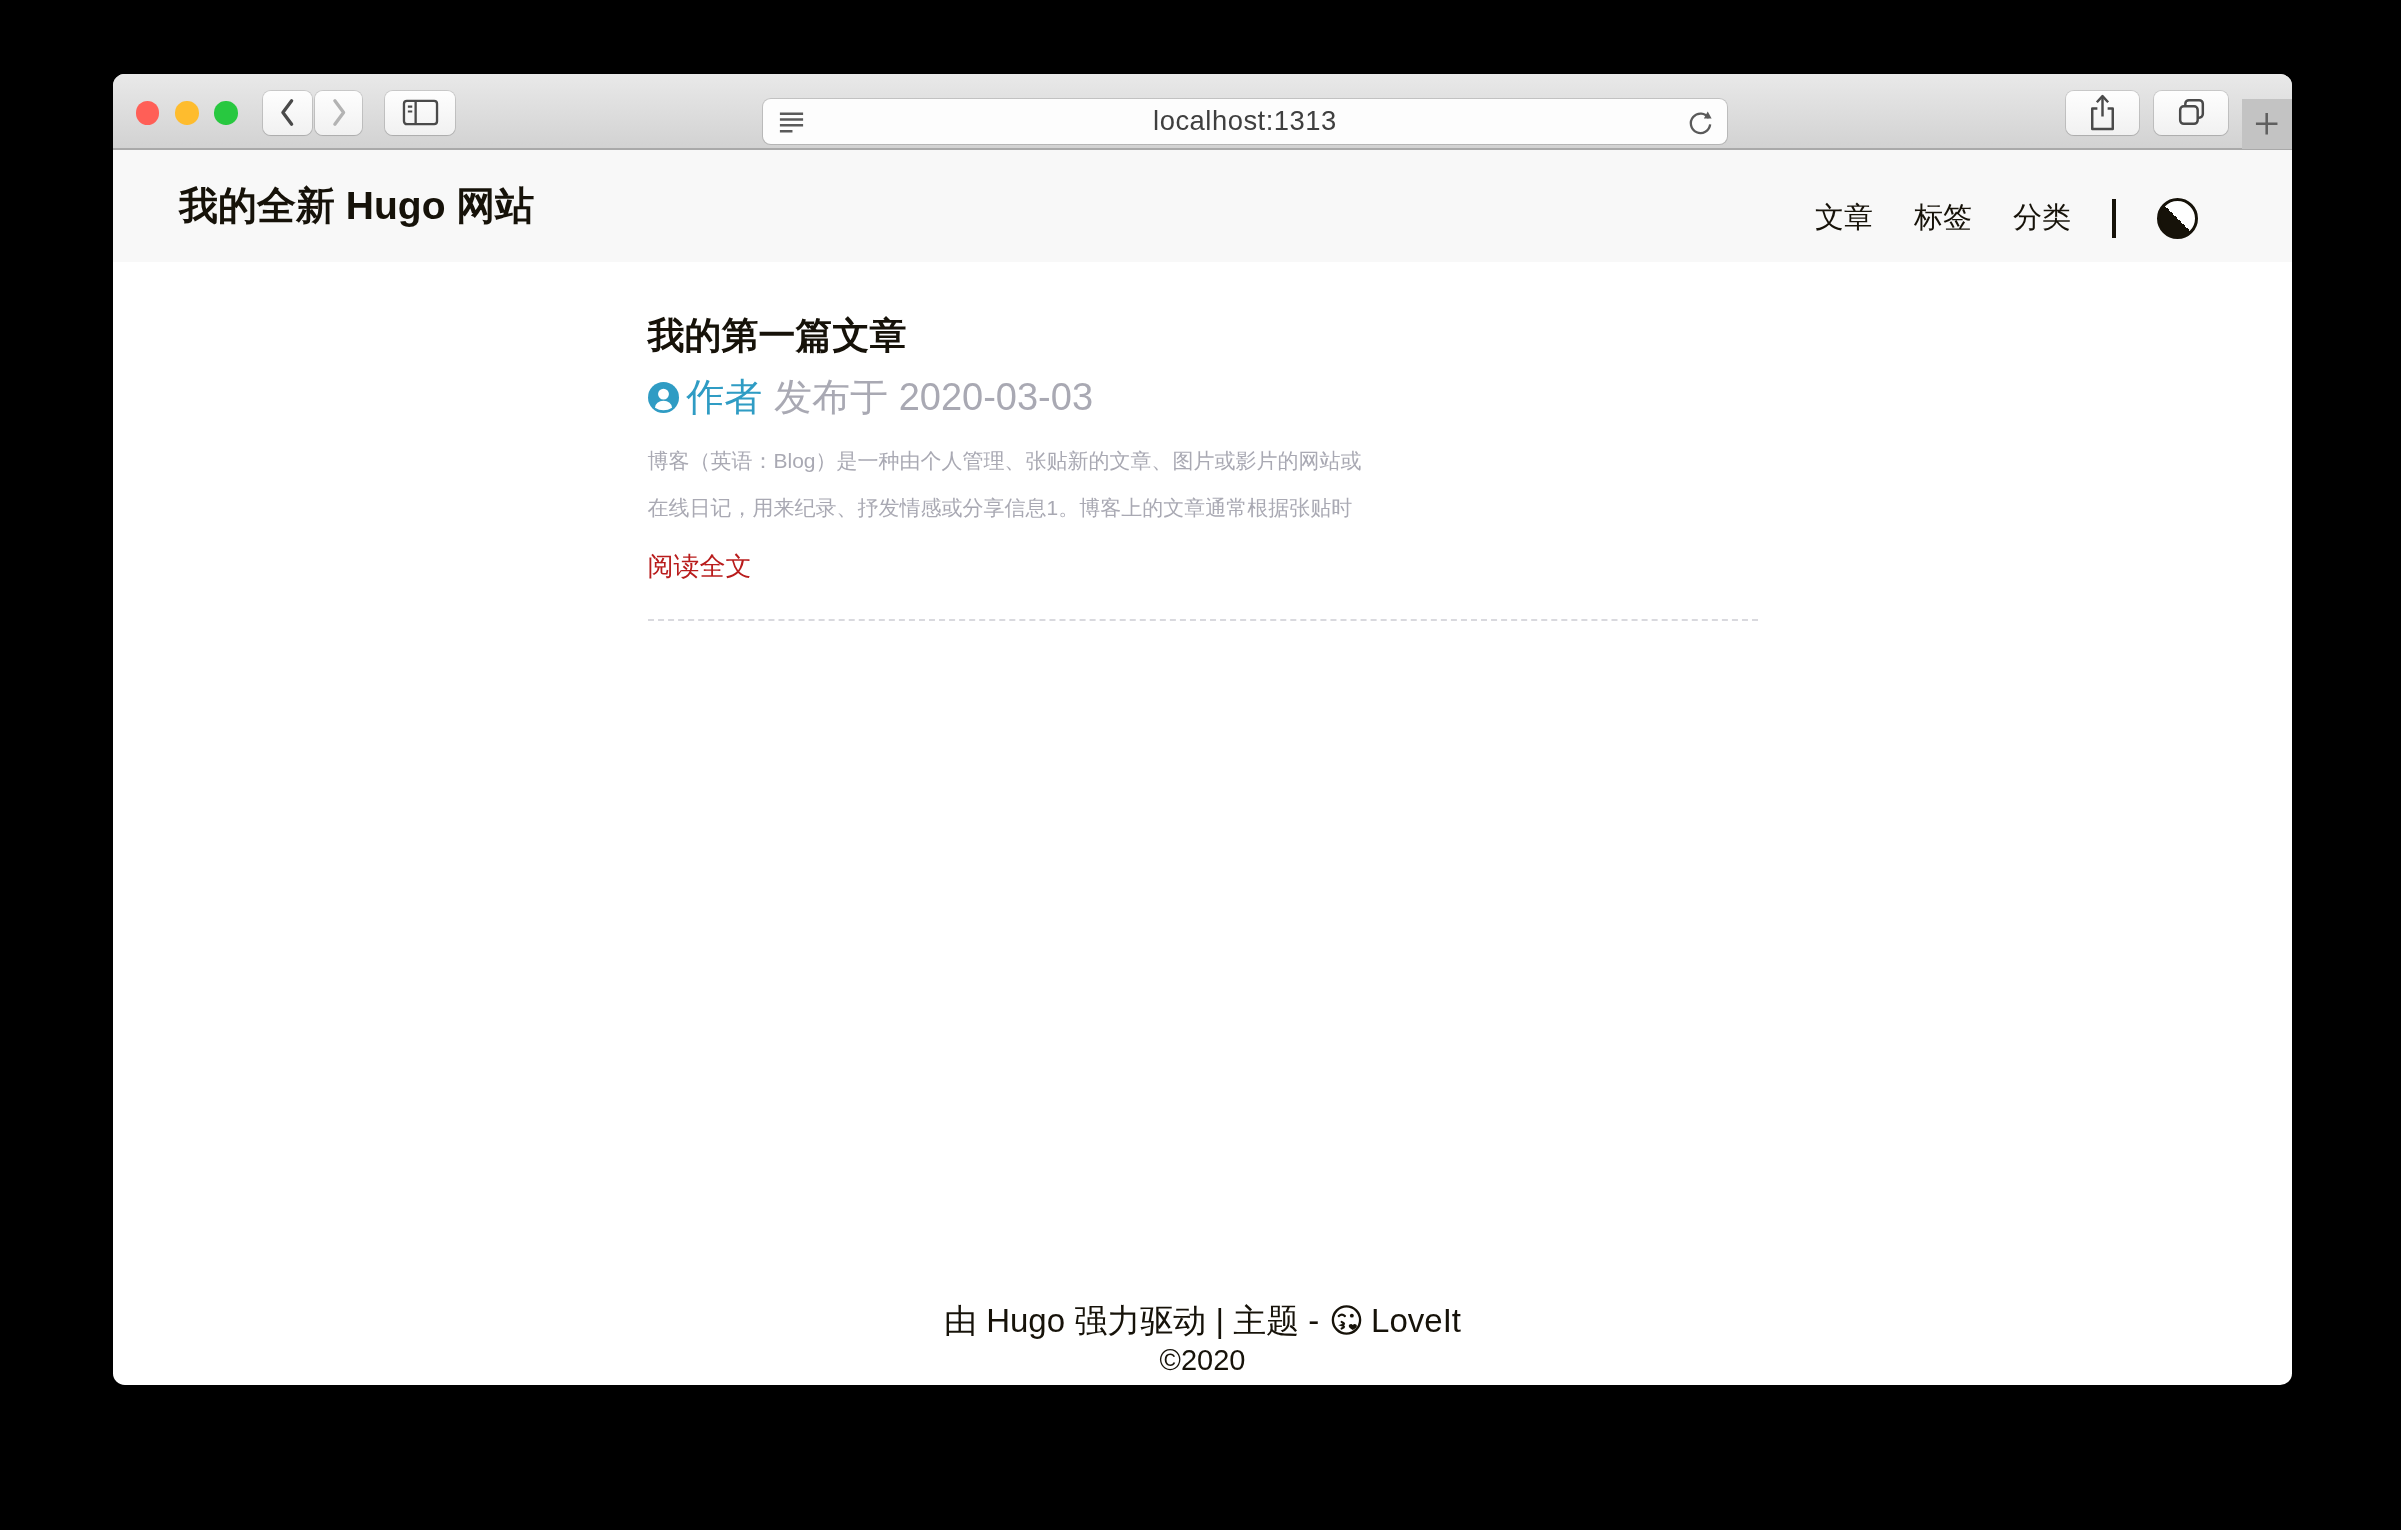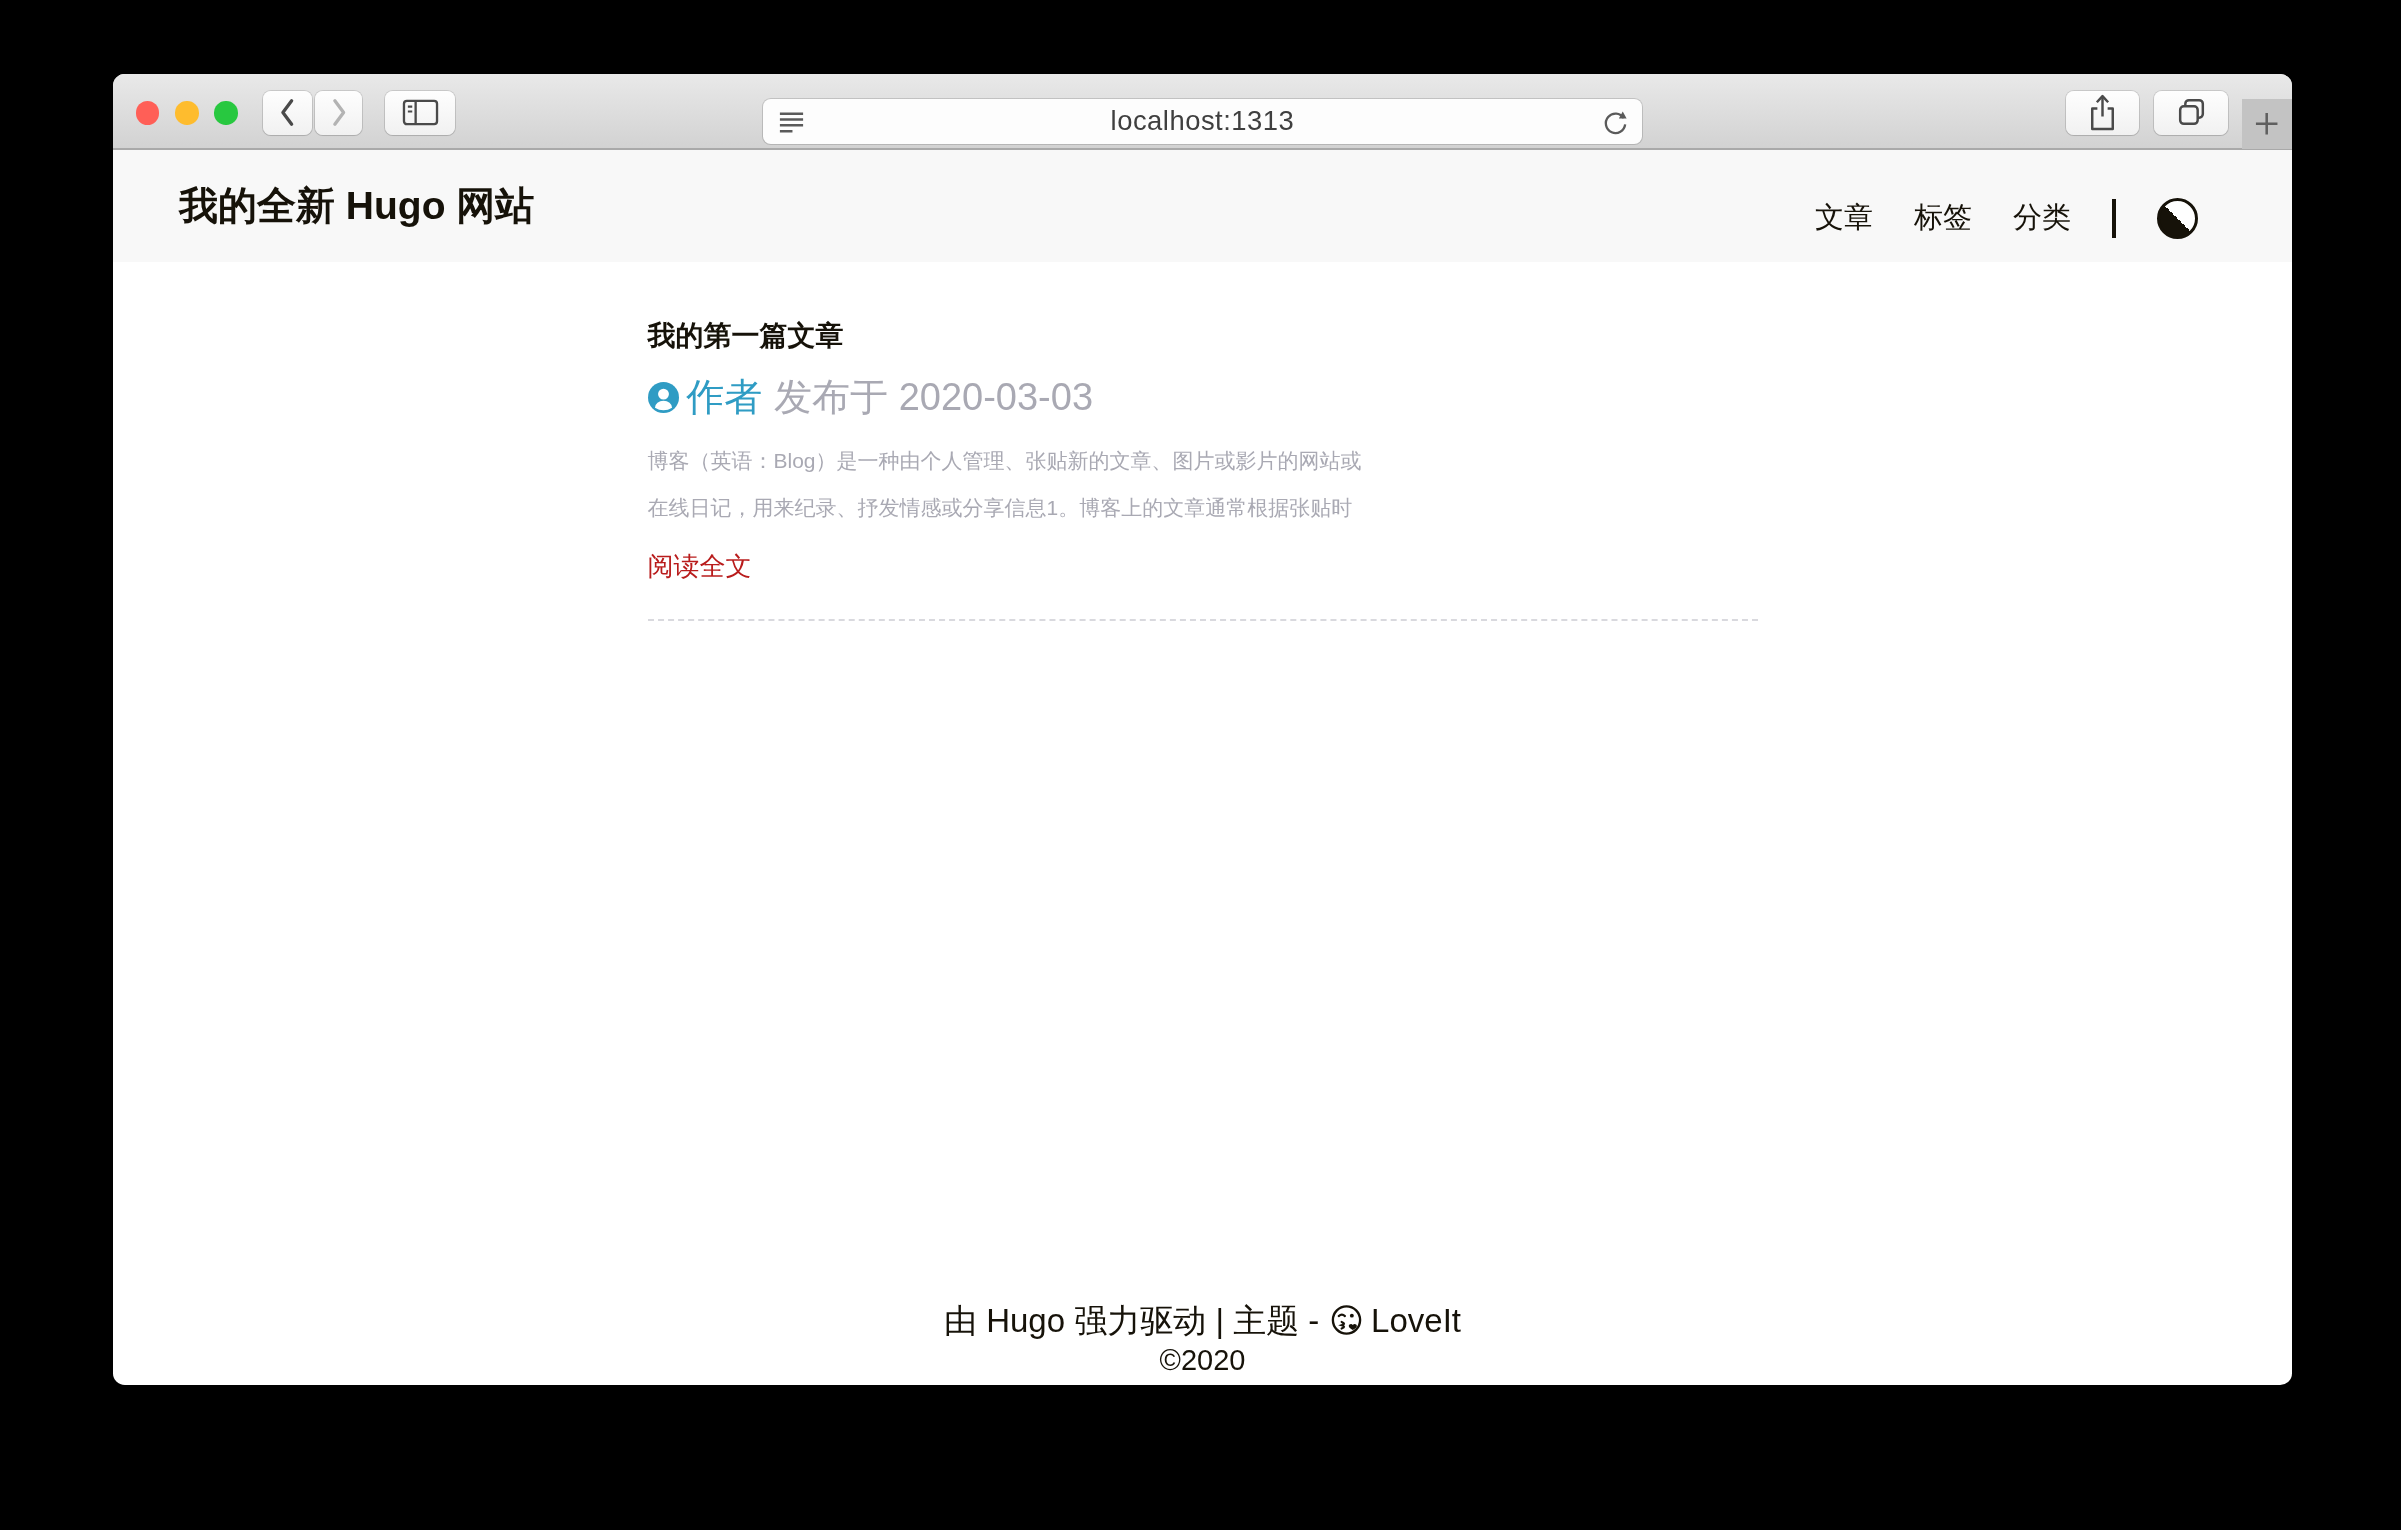--- a/index.html
+++ b/index.html
@@ -32,21 +32,21 @@
   .btn-back{left:150px;width:49px;}
   .btn-fwd{left:202px;width:47px;}
   .btn-sidebar{left:272px;width:70px;}
   .btn-share{left:1953px;width:73px;}
   .btn-tabs{left:2041px;width:74px;}
   .newtab{
     position:absolute;left:2129px;top:24.5px;width:50px;height:50px;
     background:#c3c3c3;display:flex;align-items:center;justify-content:center;
   }
   .urlfield{
-    position:absolute;left:650px;top:24.5px;width:879px;height:45px;
+    position:absolute;left:650px;top:24.5px;width:964px;height:45px;
     background:#fdfdfd;border-radius:7.8px;
     box-shadow:0 0 0 1px rgba(0,0,0,.14);
     display:flex;align-items:center;
   }
   .urlfield .reader{margin-left:13.7px;display:flex;align-items:center;}
   .urlfield .urltext{
     flex:1;text-align:center;font-size:27.4px;color:#3f3f3f;letter-spacing:0.5px;
   }
   .urlfield .reload{margin-right:11.8px;display:flex;align-items:center;}
   
@@ -60,21 +60,21 @@
   .nav a{font-size:29px;color:#161209;text-decoration:none;font-weight:500;}
   .nav-sep{width:3.9px;height:39px;background:#161209;}
   .theme-toggle{
     width:35px;height:35px;border-radius:50%;
     border:3.9px solid #161209;
     background:linear-gradient(45deg,#161209 50%,#ffffff 50%);
   }
   
   .main{background:#fff;}
   .article{width:1110px;margin:0 auto;padding-top:52px;}
-  .post-title{margin:0;font-size:28px;line-height:43px;font-weight:700;color:#161209;}
+  .post-title{margin:0;font-size:37px;line-height:43px;font-weight:700;color:#161209;}
   .meta{margin-top:23.5px;height:33px;display:flex;align-items:center;font-size:38px;}
   .meta .author{color:#2f9cc4;text-decoration:none;font-weight:500;display:flex;align-items:center;gap:7.8px;}
   .meta .published{color:#a9a9b3;margin-left:11.8px;}
   .summary{margin-top:23.5px;font-size:21px;line-height:47px;color:#a9a9b3;}
   .readmore{display:inline-block;margin-top:17.6px;font-size:26px;color:#b91c1c;text-decoration:none;}
   .post-divider{margin-top:35px;border-top:2px dashed #d9d9de;height:0;}
   
   .footer{
     position:absolute;left:0;right:0;top:1229px;text-align:center;color:#161209;
   }

